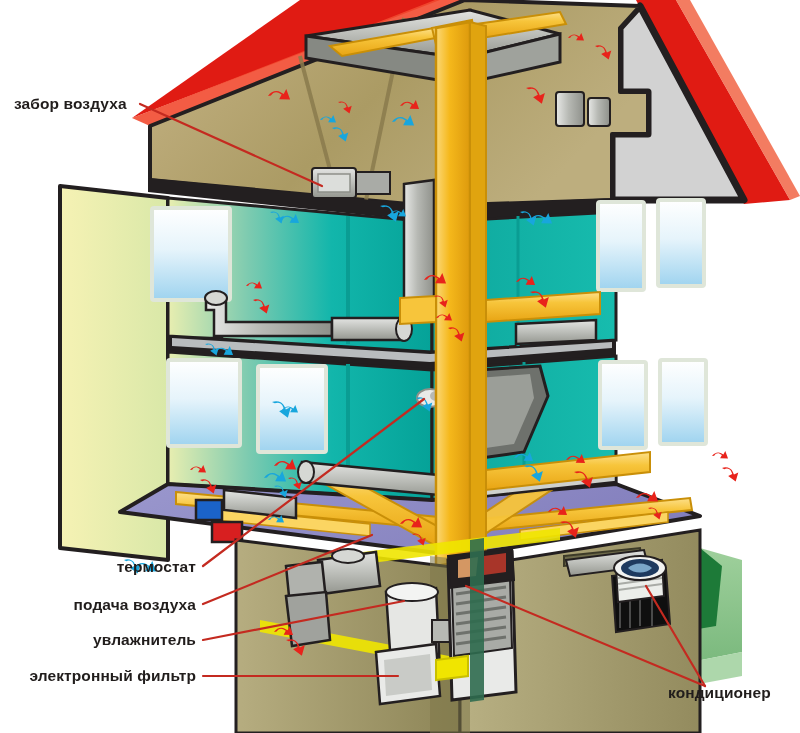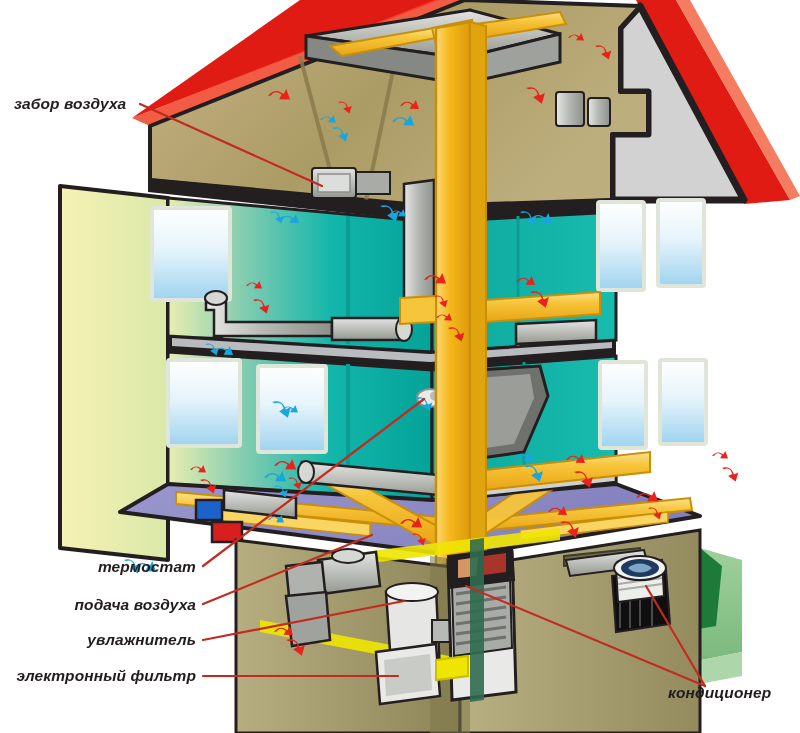--- a/index.html
+++ b/index.html
@@ -2,21 +2,21 @@
 <html><head>
 <meta charset="utf-8">
 <title>HVAC House Cutaway Diagram</title>
 <style>
   html,body{margin:0;padding:0;background:#ffffff;}
   body{
     width:800px;height:733px;
     font-family:"Liberation Sans","DejaVu Sans",sans-serif;
     overflow:hidden;position:relative;
   }
-  #stage{position:absolute;left:0;top:0;width:800px;height:733px;background:#b91c1c;font-style:italic;}
+  #stage{position:absolute;left:0;top:0;width:800px;height:733px;background:#b91c1c;}
   #stage svg{display:block;}
   .lbl{
     font-family:"Liberation Sans","DejaVu Sans",sans-serif;
     font-size:15.5px;font-weight:700;fill:#211d1c;
     letter-spacing:.1px;
   }
   .lbl-r{text-anchor:end;}
   .lbl-l{text-anchor:start;}
 </style>
 </head>

